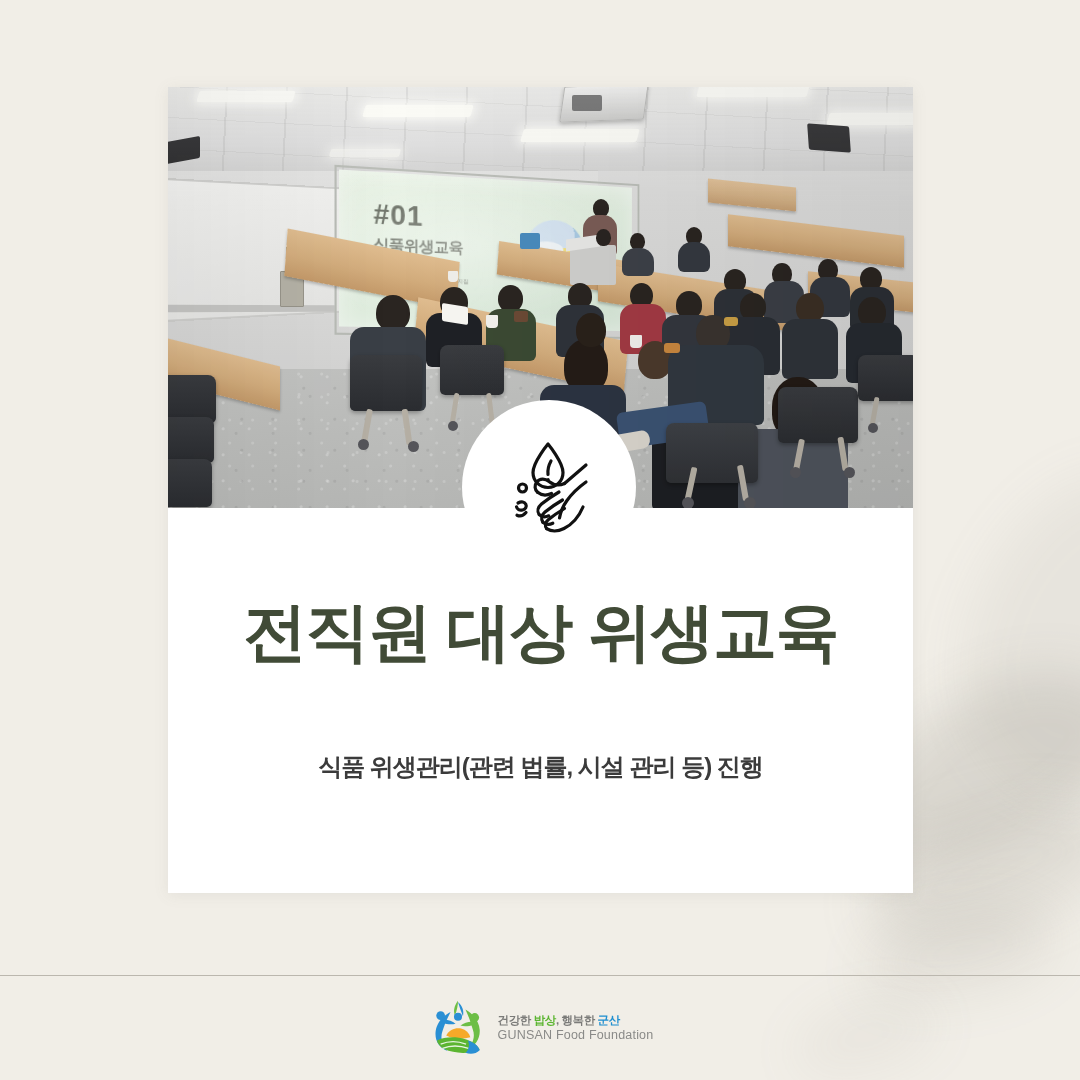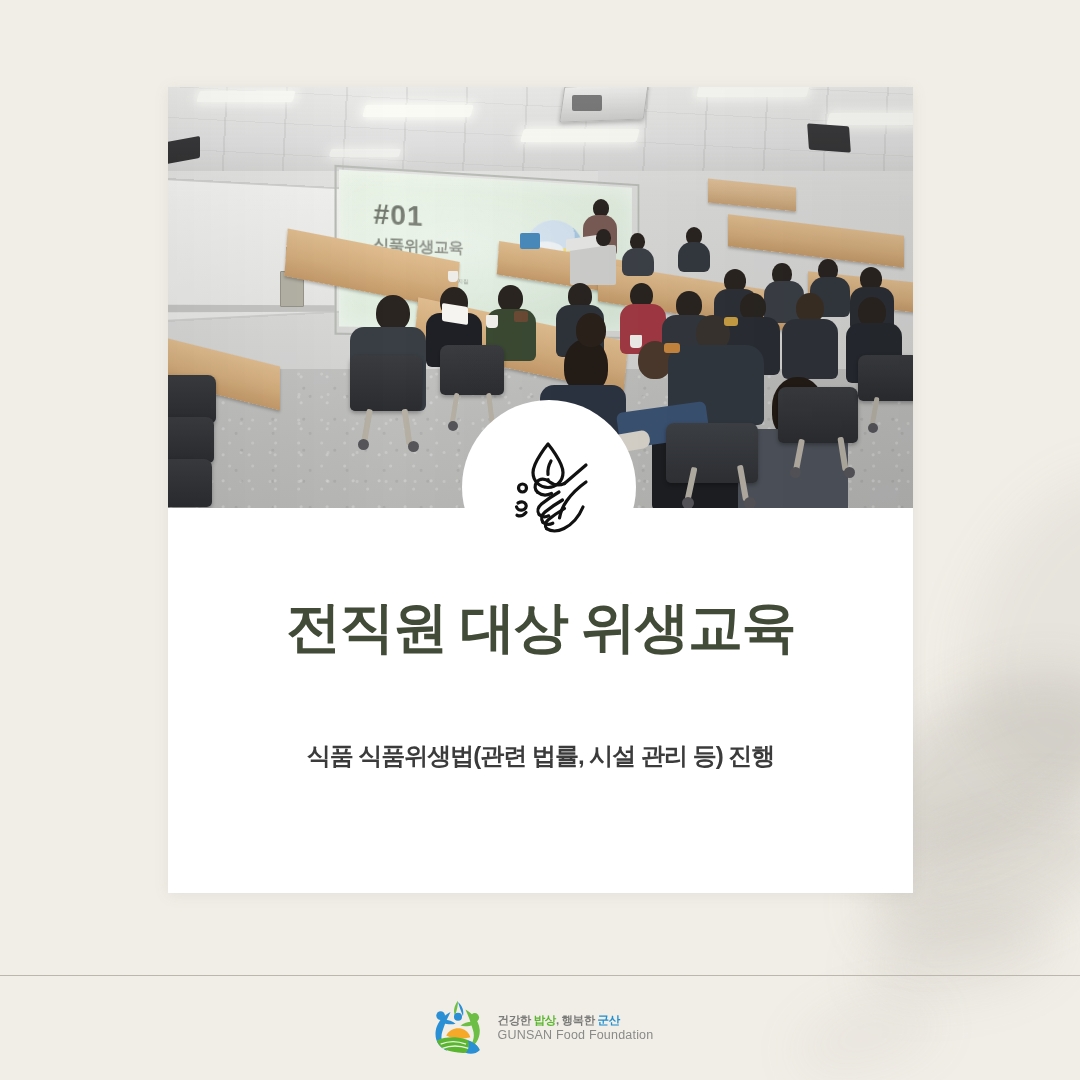--- a/index.html
+++ b/index.html
@@ -291,21 +291,21 @@
   #icon-circle svg { display: block; }
 
   
   #text-area {
     position: relative;
     text-align: center;
     padding-top: 86px;
   }
   #main-title {
     font-family: "Liberation Sans", "DejaVu Sans", sans-serif;
-    font-size: 55px;
+    font-size: 64px;
     font-weight: bold;
     color: #414b37;
     letter-spacing: -1.5px;
     line-height: 1.2;
     margin: 0;
   }
   #sub-title {
     font-family: "Liberation Sans", "DejaVu Sans", sans-serif;
     font-size: 24px;
     font-weight: bold;
@@ -562,21 +562,21 @@
       <path d="M53.6 97.6 C58.5 100.8 65 100.5 71 97.5 C79 93.5 86 85.5 90 76"></path>
 
       <circle cx="29.5" cy="57" r="4"></circle>
       <path d="M25 72 C28.5 70 31.5 70.8 32.8 73.2 C34 75.6 32.6 78.3 29.5 79 C26.6 79.7 24 78.3 23.5 75.8"></path>
       <path d="M33 81.5 C30.5 84.5 27 85.6 24 84.2"></path>
     </svg>
   </div>
 
   <div id="text-area">
     <h1 id="main-title">전직원 대상 위생교육</h1>
-    <p id="sub-title">식품 식품위생법(관련 법률, 시설 관리 등) 진행</p>
+    <p id="sub-title">식품 위생관리(관련 법률, 시설 관리 등) 진행</p>
   </div>
 </div>
 
 <div id="footer-divider"></div>
 <div id="footer">
   <div id="logo-lockup">
 
     <svg id="logo-mark" viewBox="0 0 100 100">
 
       <path d="M38 24 C26 30 16 41 14 55 C12 70 20 82 33 87 C24 78 21 66 25 55 C28 45 33 34 38 24 Z" fill="#2a8fd4"></path>

